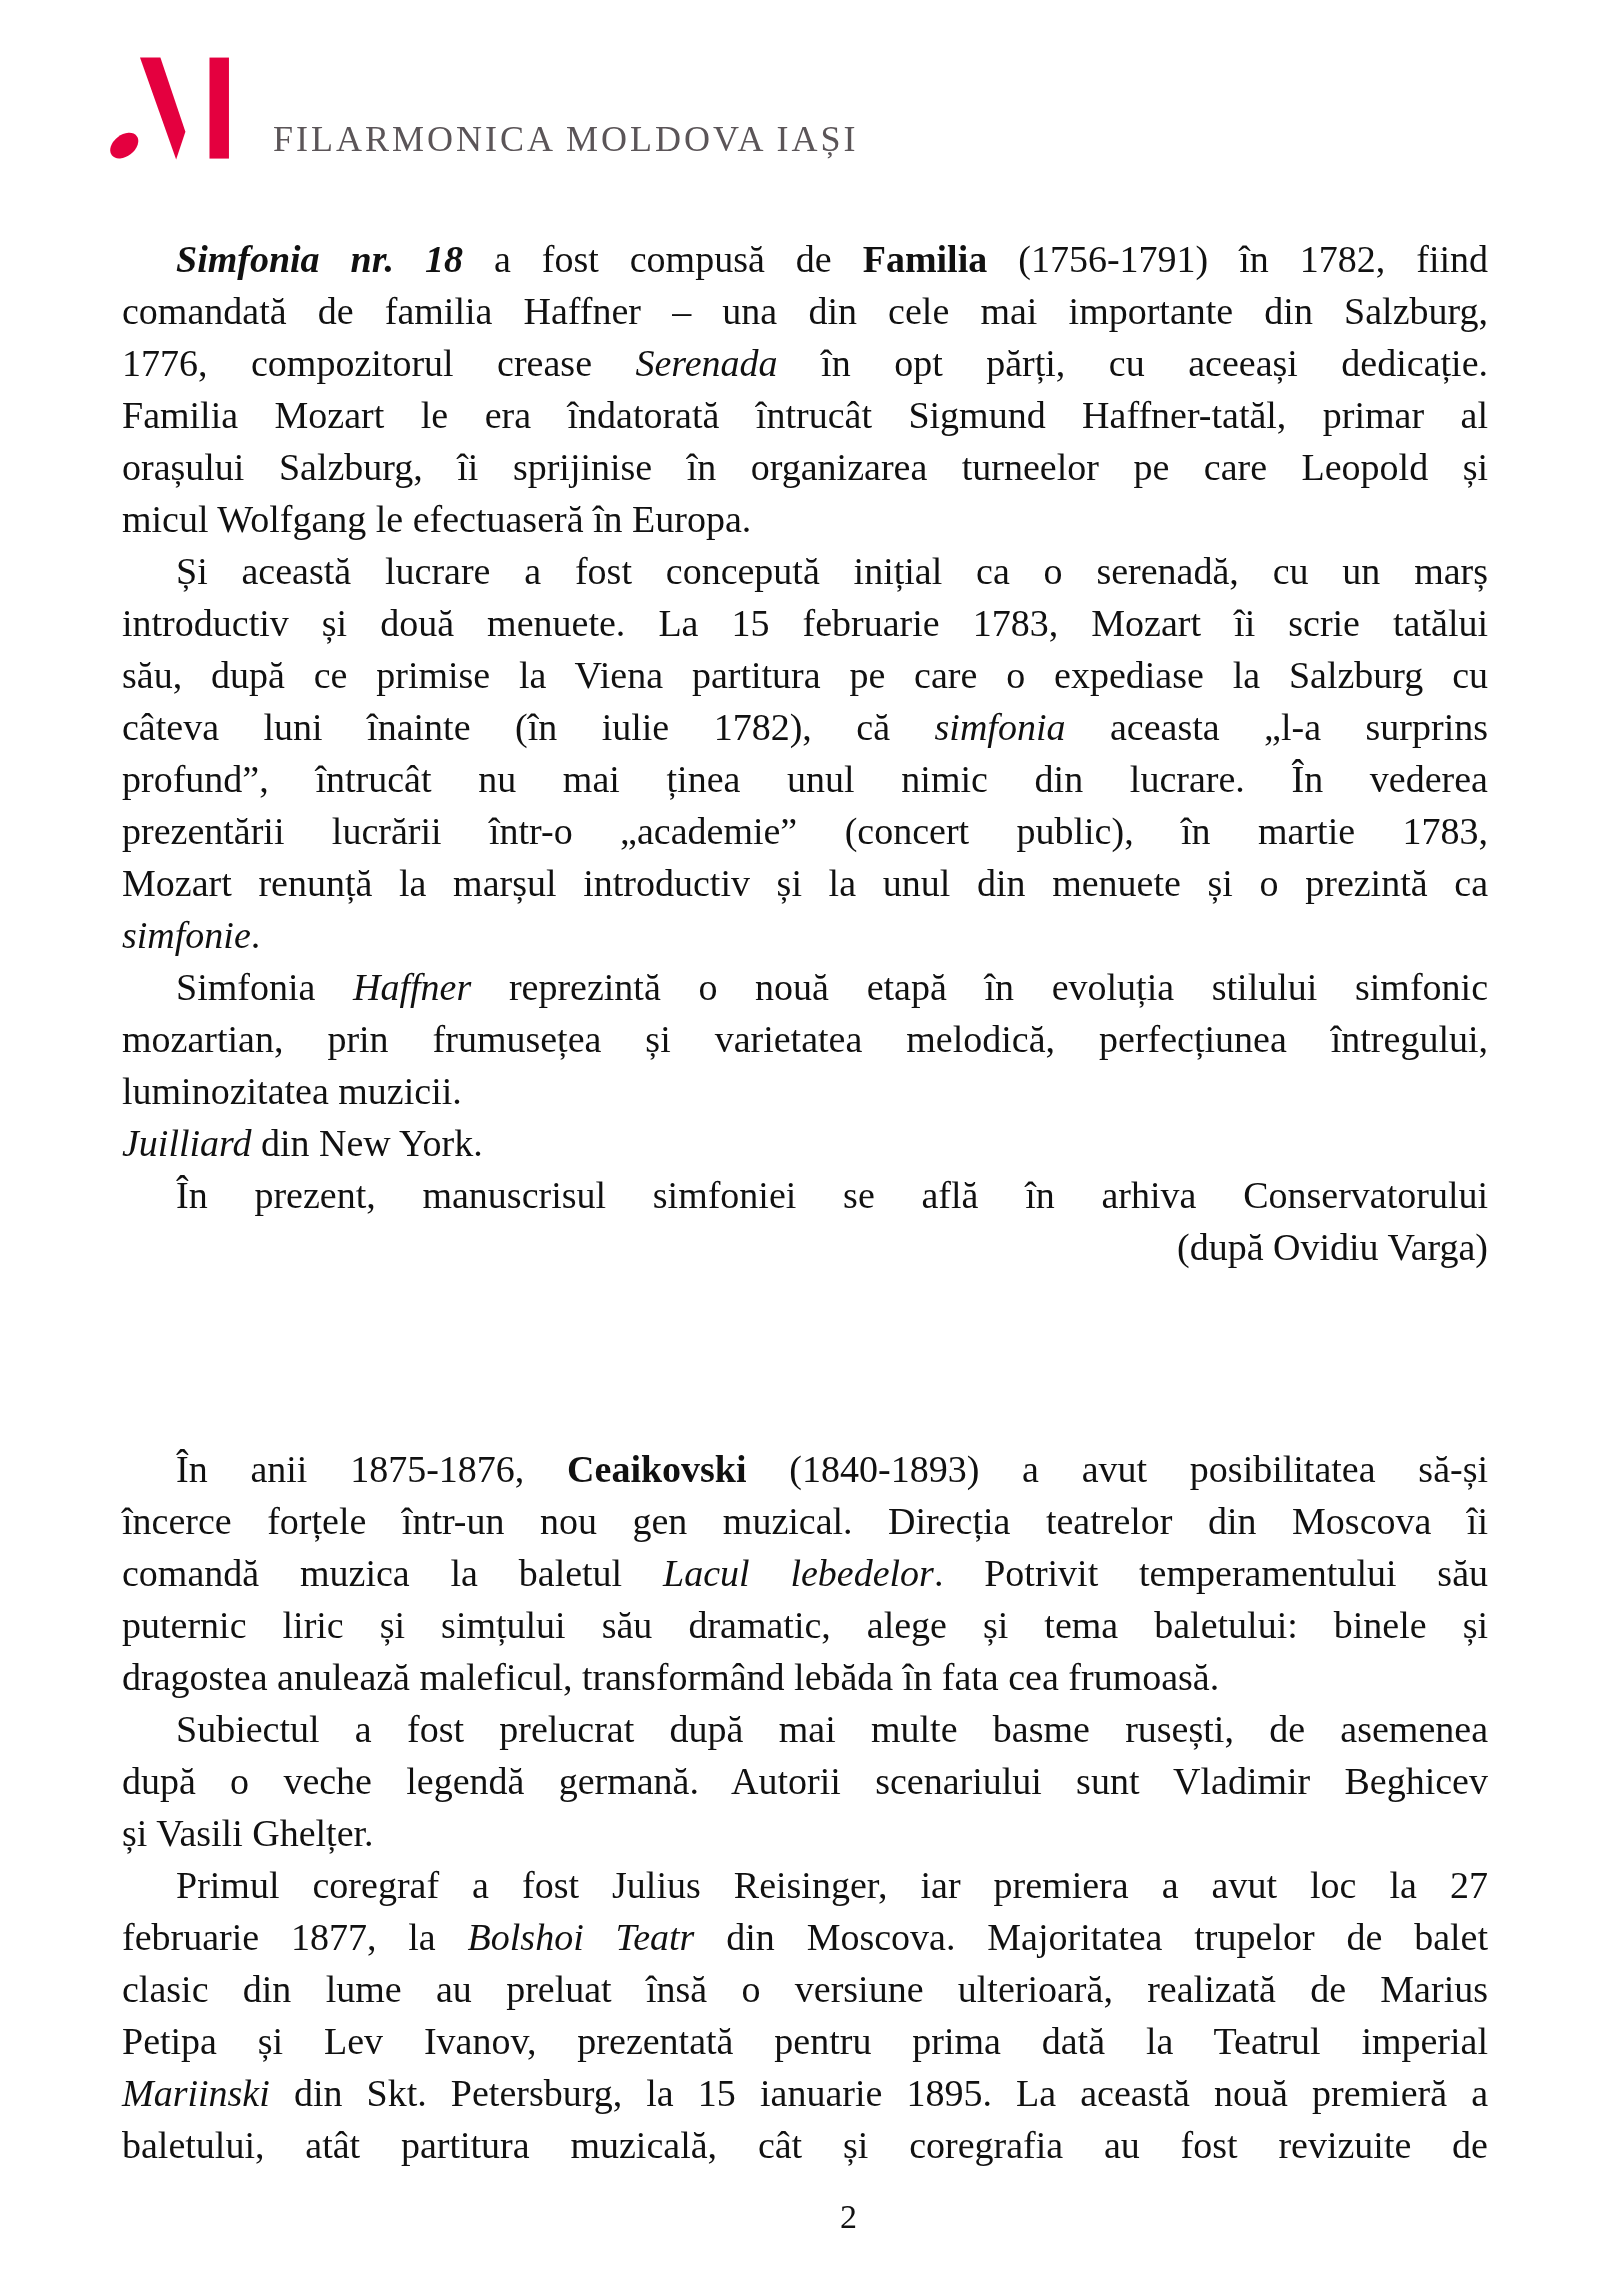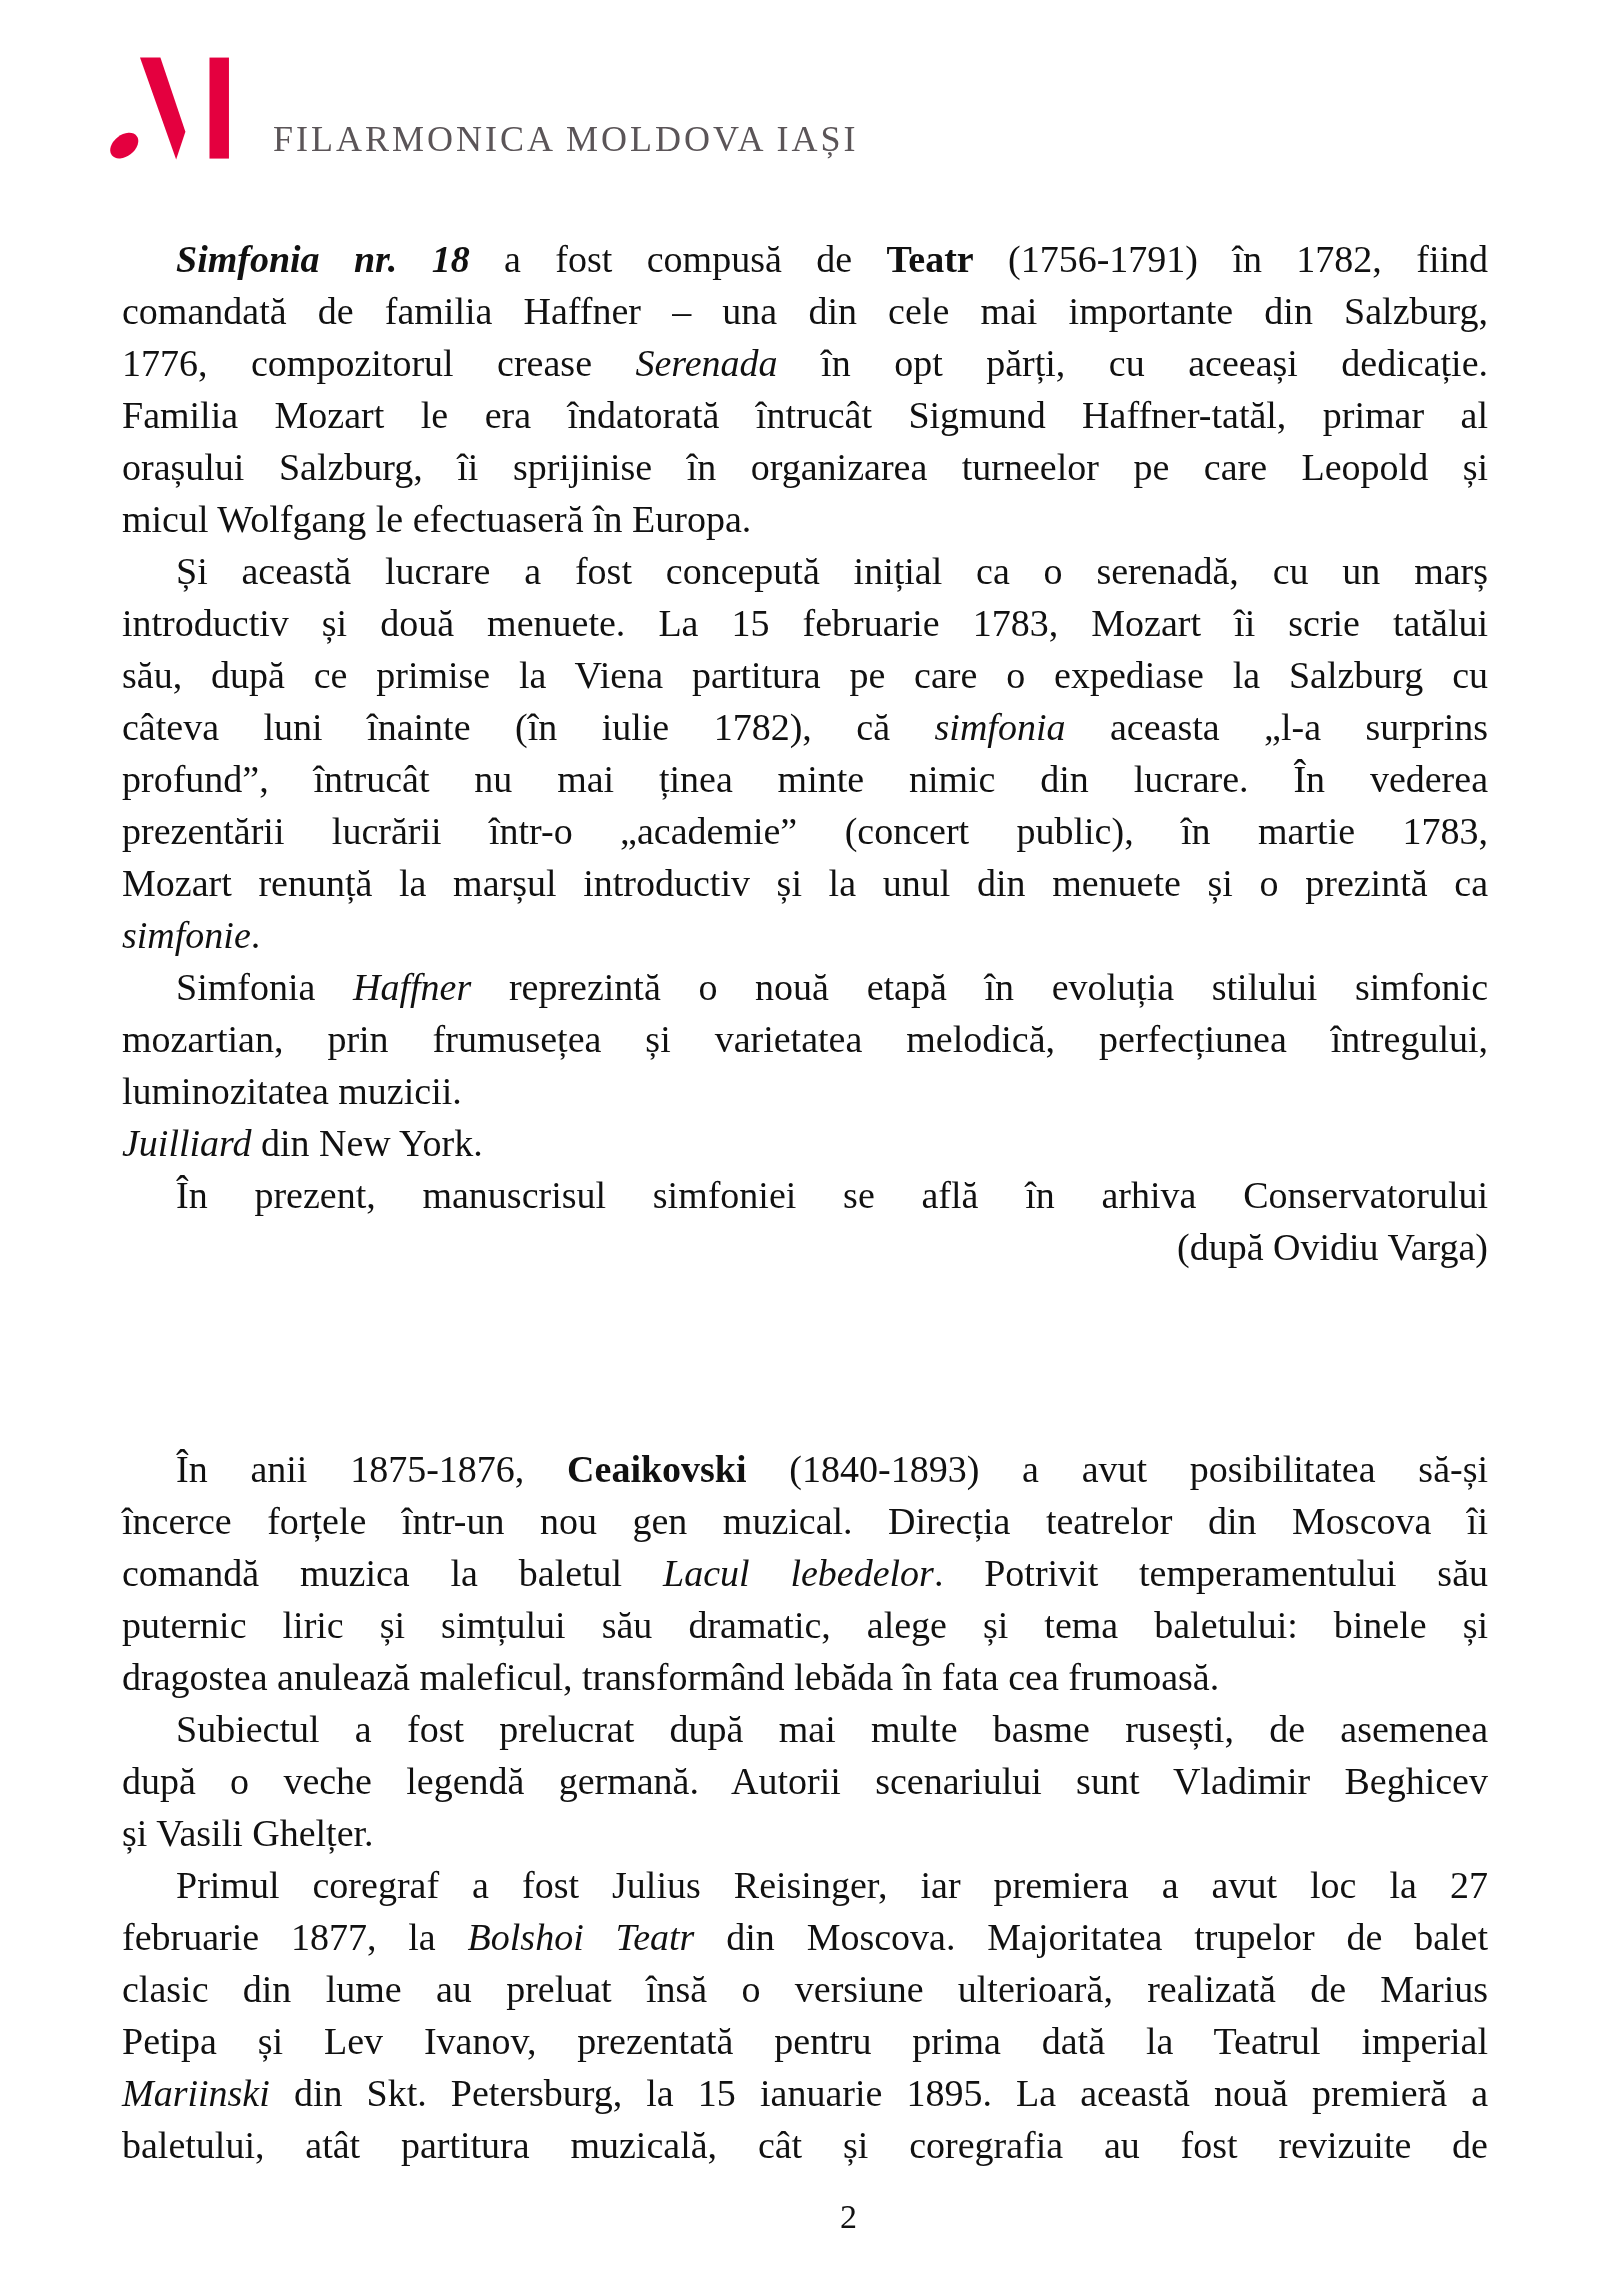--- a/index.html
+++ b/index.html
@@ -89,33 +89,33 @@
   <svg class="logo" viewBox="110 55 150 125" width="139" height="116">
     <ellipse cx="134" cy="157" rx="17" ry="11.5" transform="rotate(-38 134 157)" fill="#E4003F"></ellipse>
     <polygon points="151,62 173,62 200,142 190,172" fill="#E4003F"></polygon>
     <rect x="226" y="62" width="21" height="109" fill="#E4003F"></rect>
   </svg>
   <div class="brand-name">FILARMONICA MOLDOVA IAȘI</div>
 </div>
 
 <div class="section section-1">
     <div class="paragraph">
-      <div class="line first"><span class="seg-bi">Simfonia nr. 18</span><span class="seg-n"> a fost compusă de </span><span class="seg-b">Teatr</span><span class="seg-n"> (1756-1791) în 1782, fiind</span></div>
+      <div class="line first"><span class="seg-bi">Simfonia nr. 18</span><span class="seg-n"> a fost compusă de </span><span class="seg-b">Familia</span><span class="seg-n"> (1756-1791) în 1782, fiind</span></div>
       <div class="line"><span class="seg-n">comandată de familia Haffner – una din cele mai importante din Salzburg,</span></div>
       <div class="line"><span class="seg-n">1776, compozitorul crease </span><span class="seg-i">Serenada</span><span class="seg-n"> în opt părți, cu aceeași dedicație.</span></div>
       <div class="line"><span class="seg-n">Familia Mozart le era îndatorată întrucât Sigmund Haffner-tatăl, primar al</span></div>
       <div class="line"><span class="seg-n">orașului Salzburg, îi sprijinise în organizarea turneelor pe care Leopold și</span></div>
       <div class="line last"><span class="seg-n">micul Wolfgang le efectuaseră în Europa.</span></div>
     </div>
     <div class="paragraph">
       <div class="line first"><span class="seg-n">Și această lucrare a fost concepută inițial ca o serenadă, cu un marș</span></div>
       <div class="line"><span class="seg-n">introductiv și două menuete. La 15 februarie 1783, Mozart îi scrie tatălui</span></div>
       <div class="line"><span class="seg-n">său, după ce primise la Viena partitura pe care o expediase la Salzburg cu</span></div>
       <div class="line"><span class="seg-n">câteva luni înainte (în iulie 1782), că </span><span class="seg-i">simfonia</span><span class="seg-n"> aceasta „l-a surprins</span></div>
-      <div class="line"><span class="seg-n">profund”, întrucât nu mai ținea minte nimic din lucrare. În vederea</span></div>
+      <div class="line"><span class="seg-n">profund”, întrucât nu mai ținea unul nimic din lucrare. În vederea</span></div>
       <div class="line"><span class="seg-n">prezentării lucrării într-o „academie” (concert public), în martie 1783,</span></div>
       <div class="line"><span class="seg-n">Mozart renunță la marșul introductiv și la unul din menuete și o prezintă ca</span></div>
       <div class="line last"><span class="seg-i">simfonie</span><span class="seg-n">.</span></div>
     </div>
     <div class="paragraph">
       <div class="line first"><span class="seg-n">Simfonia </span><span class="seg-i">Haffner</span><span class="seg-n"> reprezintă o nouă etapă în evoluția stilului simfonic</span></div>
       <div class="line"><span class="seg-n">mozartian, prin frumusețea și varietatea melodică, perfecțiunea întregului,</span></div>
       <div class="line last"><span class="seg-n">luminozitatea muzicii.</span></div>
     </div>
     <div class="paragraph">

